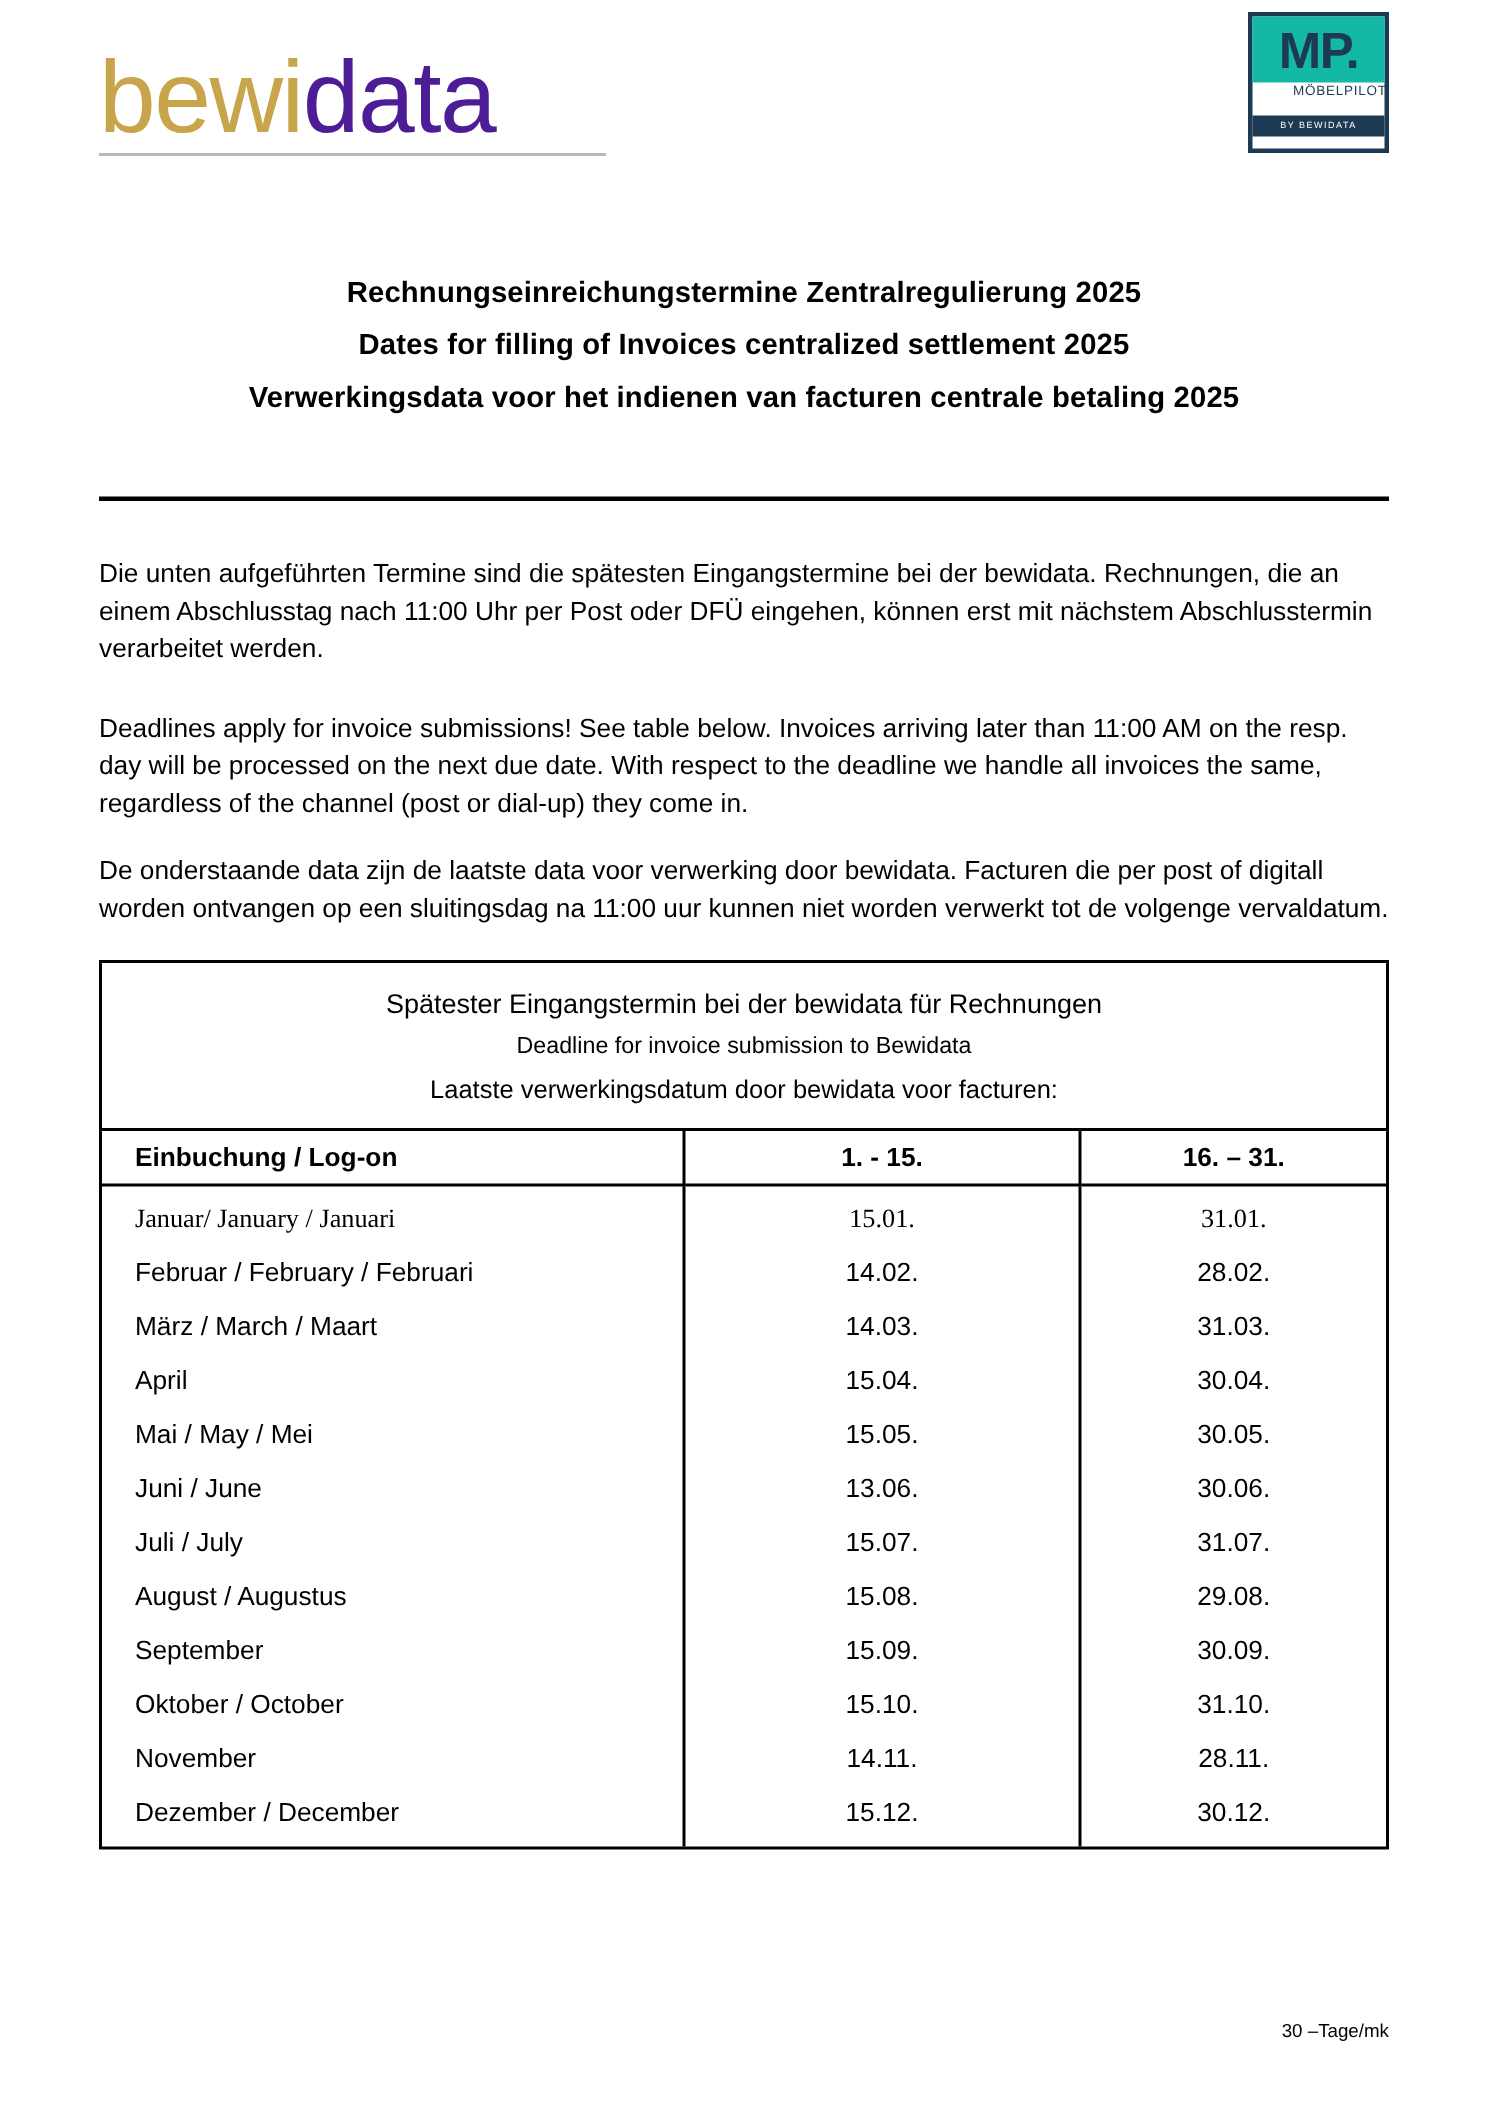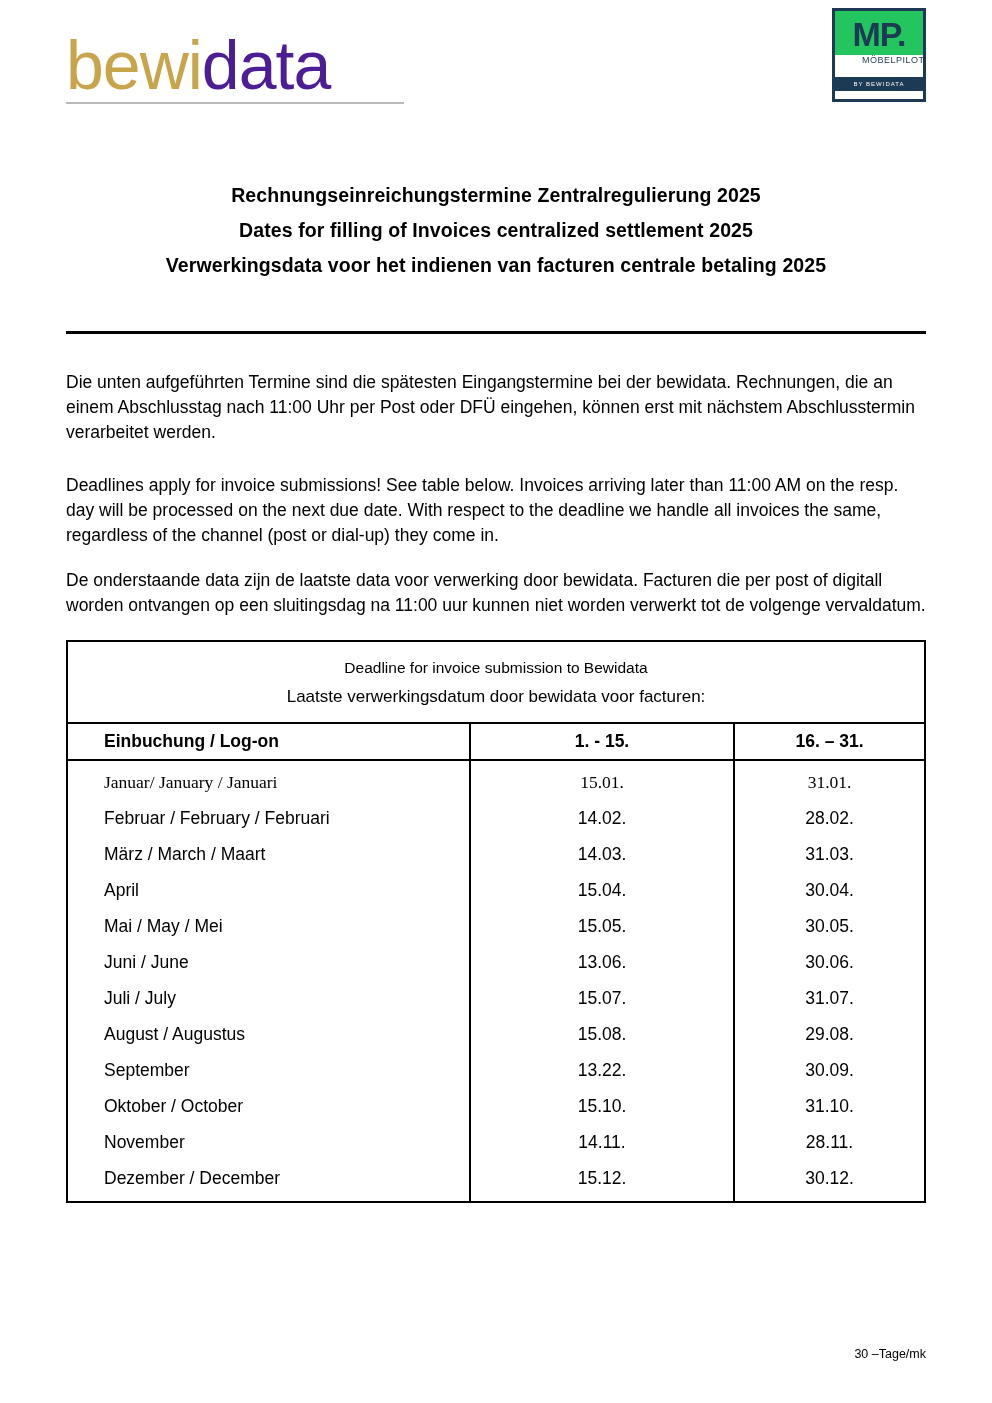--- a/index.html
+++ b/index.html
@@ -62,21 +62,21 @@
     right: 0px;
     top: 8px;
     width: 94px;
     height: 94px;
     background: #ffffff;
     border: 3px solid #1d3a54;
     box-sizing: border-box;
     text-align: center;
   }
   .mp-top {
-    background: #22c55e;
+    background: #14b8a6;
     color: #1d3a54;
     font-size: 34px;
     font-weight: bold;
     line-height: 42px;
     letter-spacing: -1px;
     padding-top: 2px;
   }
   .mp-mid {
     color: #1d3a54;
     font-size: 9px;
@@ -152,21 +152,21 @@
   table.months th, table.months td {
     font-size: 17.5px;
     padding: 5px 0;
   }
   table.months th {
     font-weight: bold;
     border-bottom: 2px solid #000000;
   }
   table.months th.c0, table.months td.c0 {
     text-align: left;
-    padding-left: 36px;
+    padding-left: 22px;
     width: 365px;
     border-right: 2px solid #000000;
   }
   table.months th.c1, table.months td.c1 {
     text-align: center;
     width: 262px;
     border-right: 2px solid #000000;
   }
   table.months th.c2, table.months td.c2 {
     text-align: center;
@@ -210,20 +210,21 @@
   <div class="divider"></div>
 
   <div class="intro">
     <p class="p1">Die unten aufgeführten Termine sind die spätesten Eingangstermine bei der bewidata. Rechnungen, die an einem Abschlusstag nach 11:00 Uhr per Post oder DFÜ eingehen, können erst mit nächstem Abschlusstermin verarbeitet werden.</p>
     <p class="p2">Deadlines apply for invoice submissions! See table below. Invoices arriving later than 11:00 AM on the resp. day will be processed on the next due date. With respect to the deadline we handle all invoices the same, regardless of the channel (post or dial-up) they come in.</p>
     <p class="p3">De onderstaande data zijn de laatste data voor verwerking door bewidata. Facturen die per post of digitall worden ontvangen op een sluitingsdag na 11:00 uur kunnen niet worden verwerkt tot de volgenge vervaldatum.</p>
   </div>
 
   <div class="table-wrap">
     <div class="table-head">
+      <div class="th1">Spätester Eingangstermin bei der bewidata für Rechnungen</div>
       <div class="th2">Deadline for invoice submission to Bewidata</div>
       <div class="th3">Laatste verwerkingsdatum door bewidata voor facturen:</div>
     </div>
     <table class="months">
       <thead>
         <tr>
           <th class="c0">Einbuchung / Log-on</th>
           <th class="c1">1. - 15.</th>
           <th class="c2">16. – 31.</th>
         </tr>
@@ -264,21 +265,21 @@
             <td class="c1">15.07.</td>
             <td class="c2">31.07.</td>
           </tr>
           <tr>
             <td class="c0">August / Augustus</td>
             <td class="c1">15.08.</td>
             <td class="c2">29.08.</td>
           </tr>
           <tr>
             <td class="c0">September</td>
-            <td class="c1">13.22.</td>
+            <td class="c1">15.09.</td>
             <td class="c2">30.09.</td>
           </tr>
           <tr>
             <td class="c0">Oktober / October</td>
             <td class="c1">15.10.</td>
             <td class="c2">31.10.</td>
           </tr>
           <tr>
             <td class="c0">November</td>
             <td class="c1">14.11.</td>

